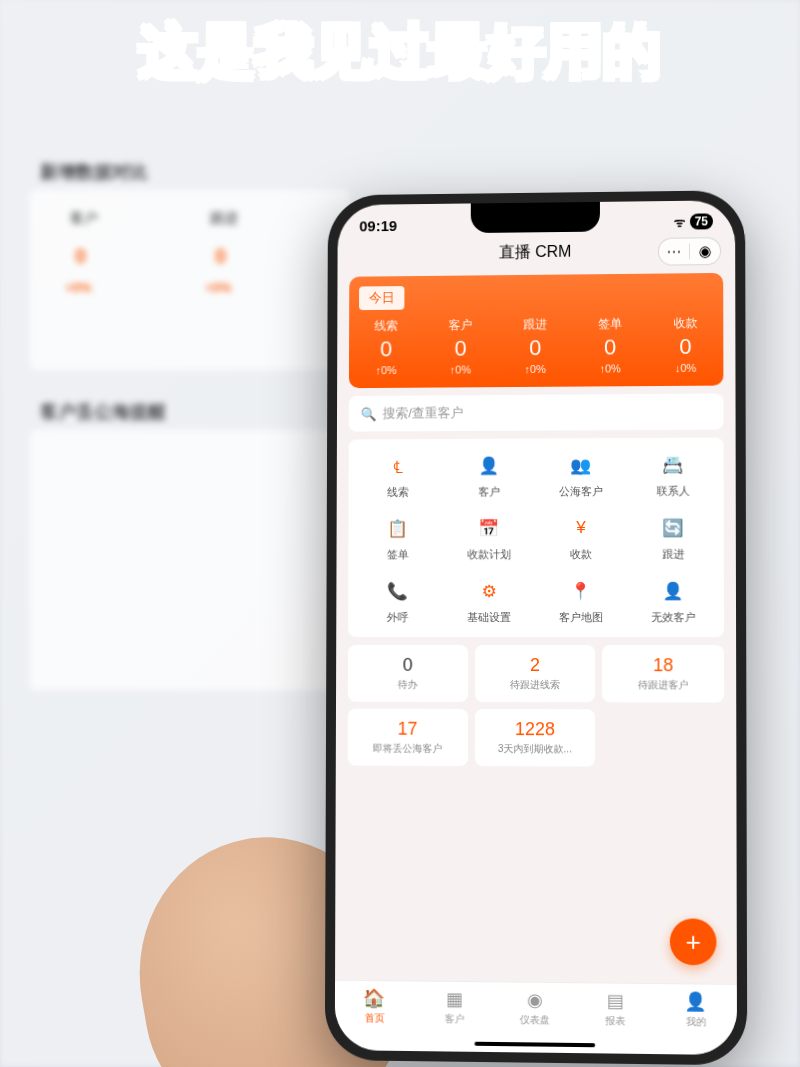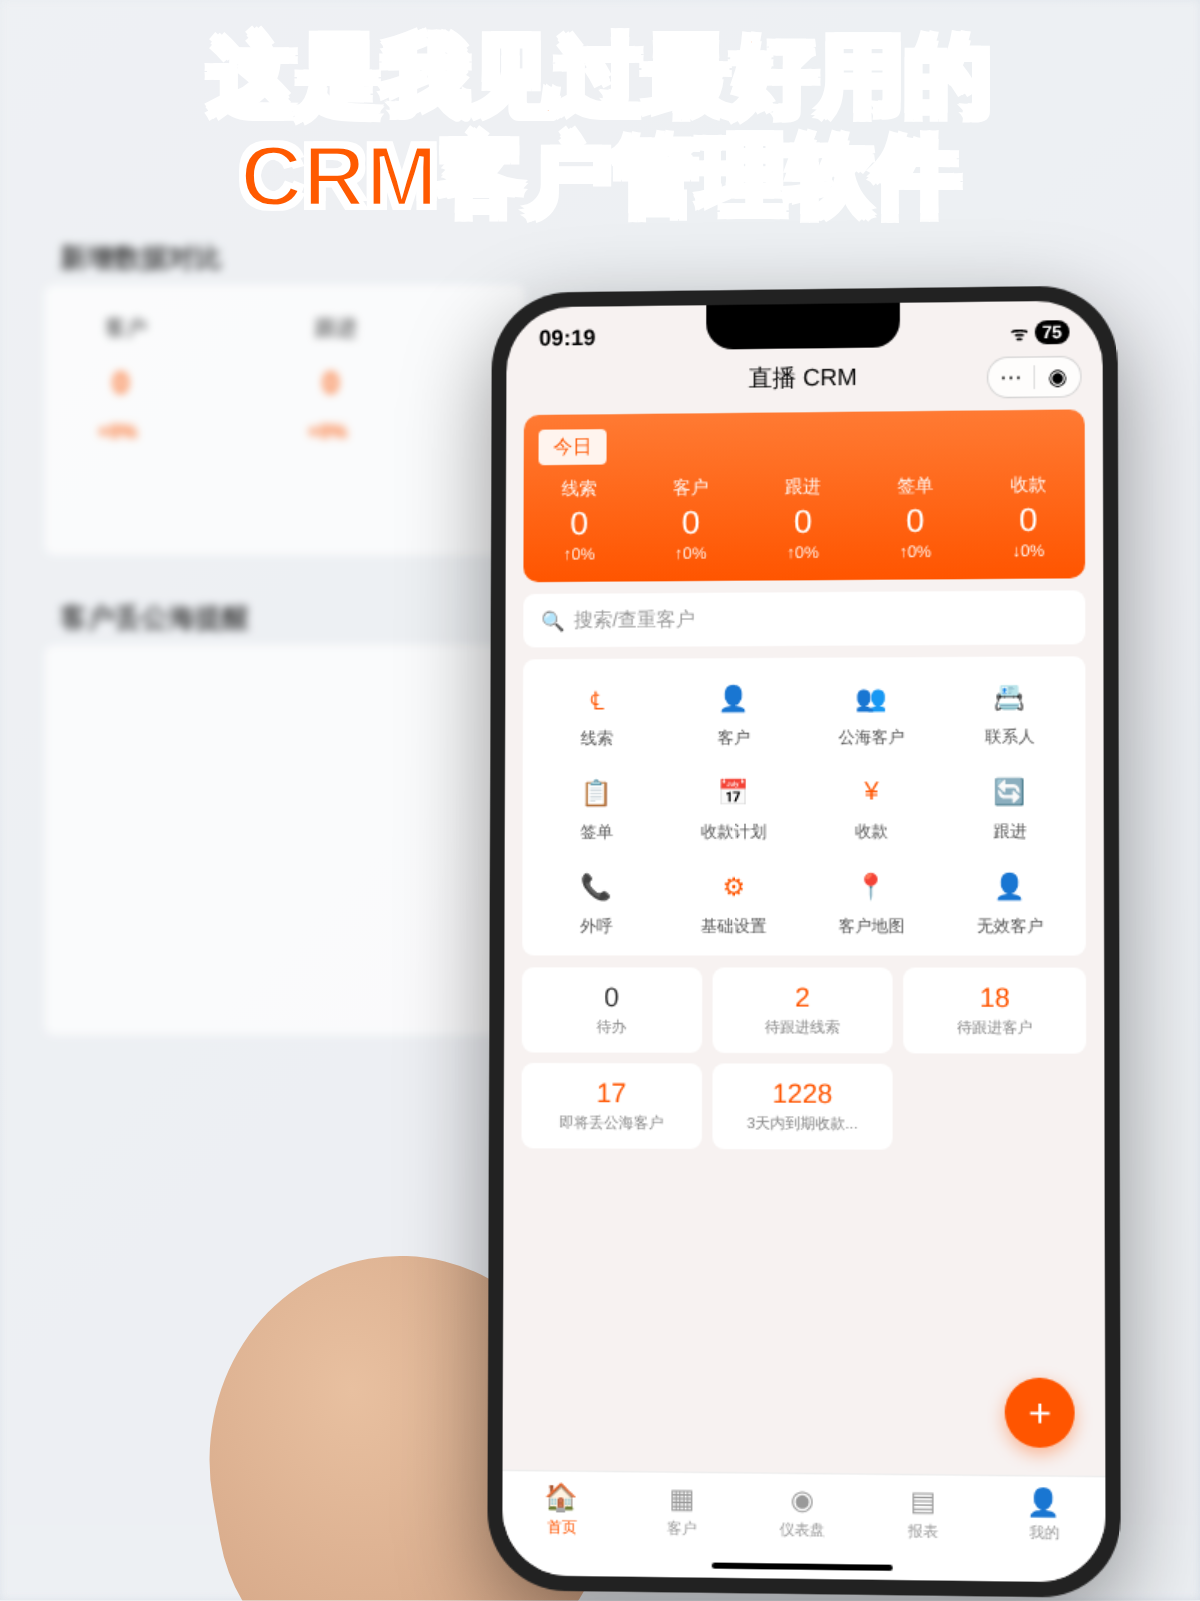--- a/index.html
+++ b/index.html
@@ -140,21 +140,20 @@
     <div class="bg-text" style="top:90px;left:35px;font-size:13px;color:#ff5500">+0%</div>
     <div class="bg-text" style="top:90px;left:175px;font-size:13px;color:#ff5500">+0%</div>
   </div>
   <div class="bg-section b">
     <div class="bg-text" style="top:-30px;left:10px">客户丢公海提醒</div>
   </div>
 </div>
 
 <div class="headline">
   <div>这是我见过最好用的</div>
-  <div>CRM客户管理软件</div>
 </div>
 
 <div class="hand"></div>
 
 <div class="phone">
   <div class="screen">
     <div class="notch"></div>
 
     <div class="status-bar">
       <span>09:19</span>

